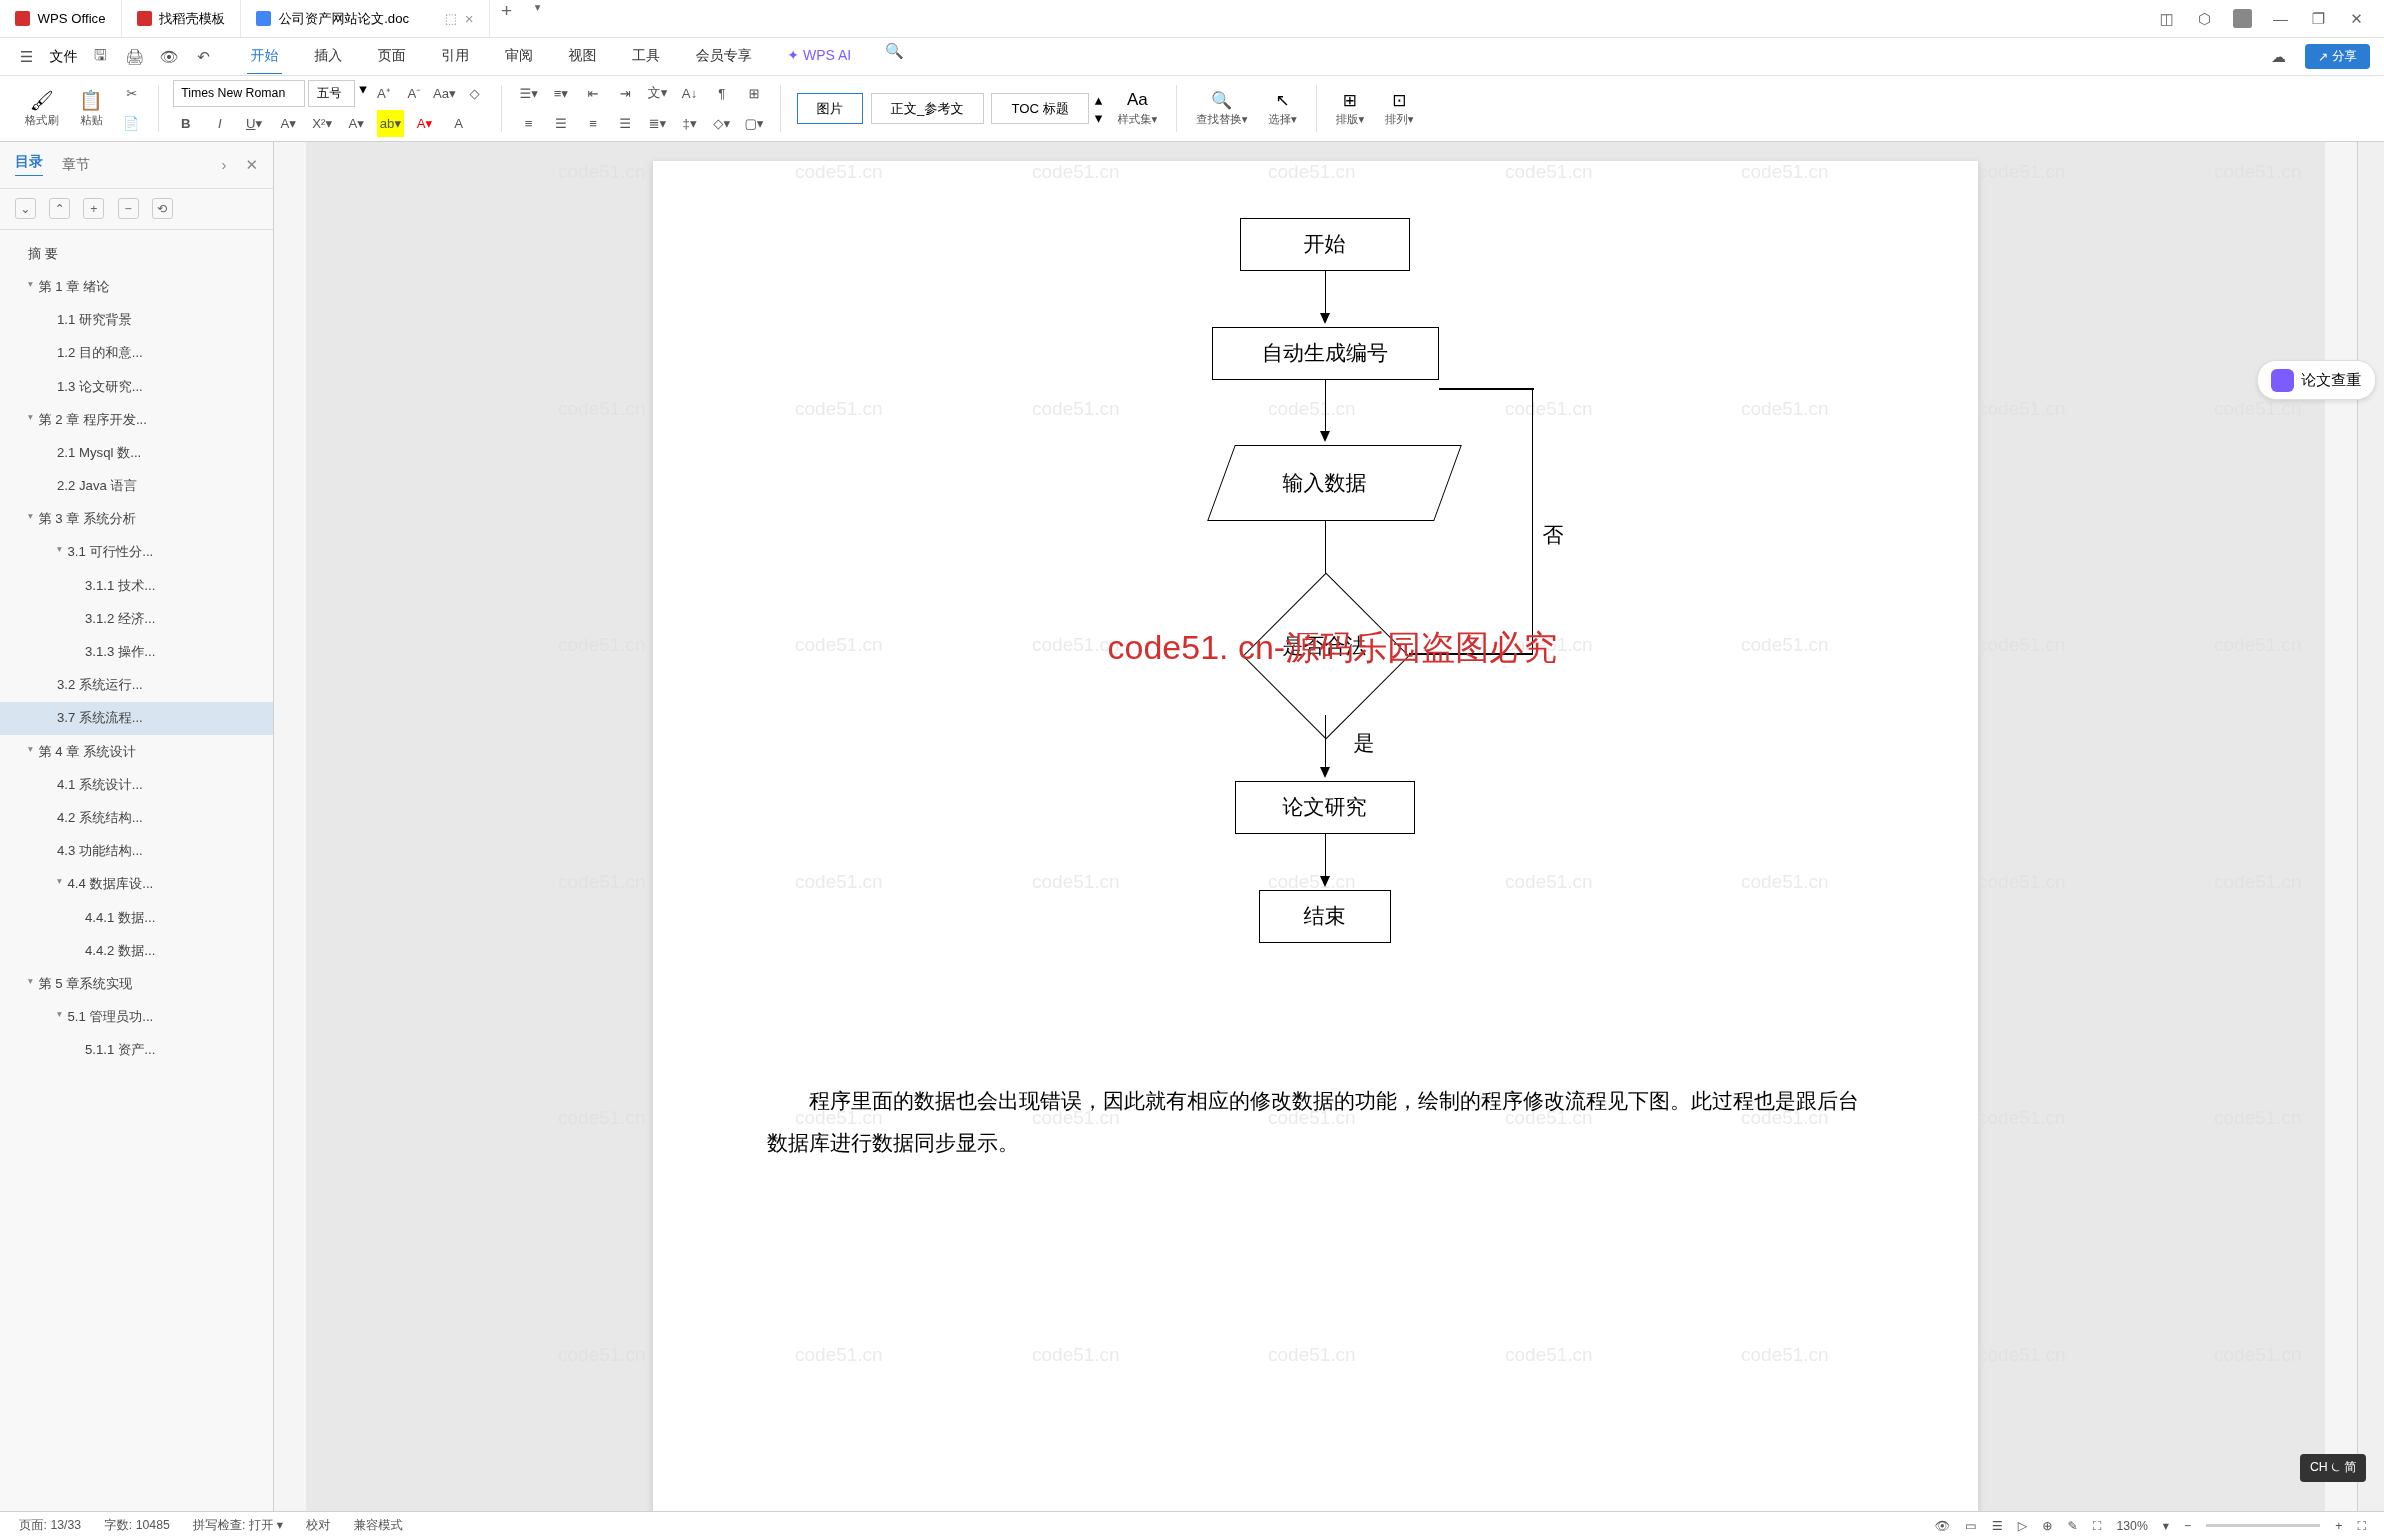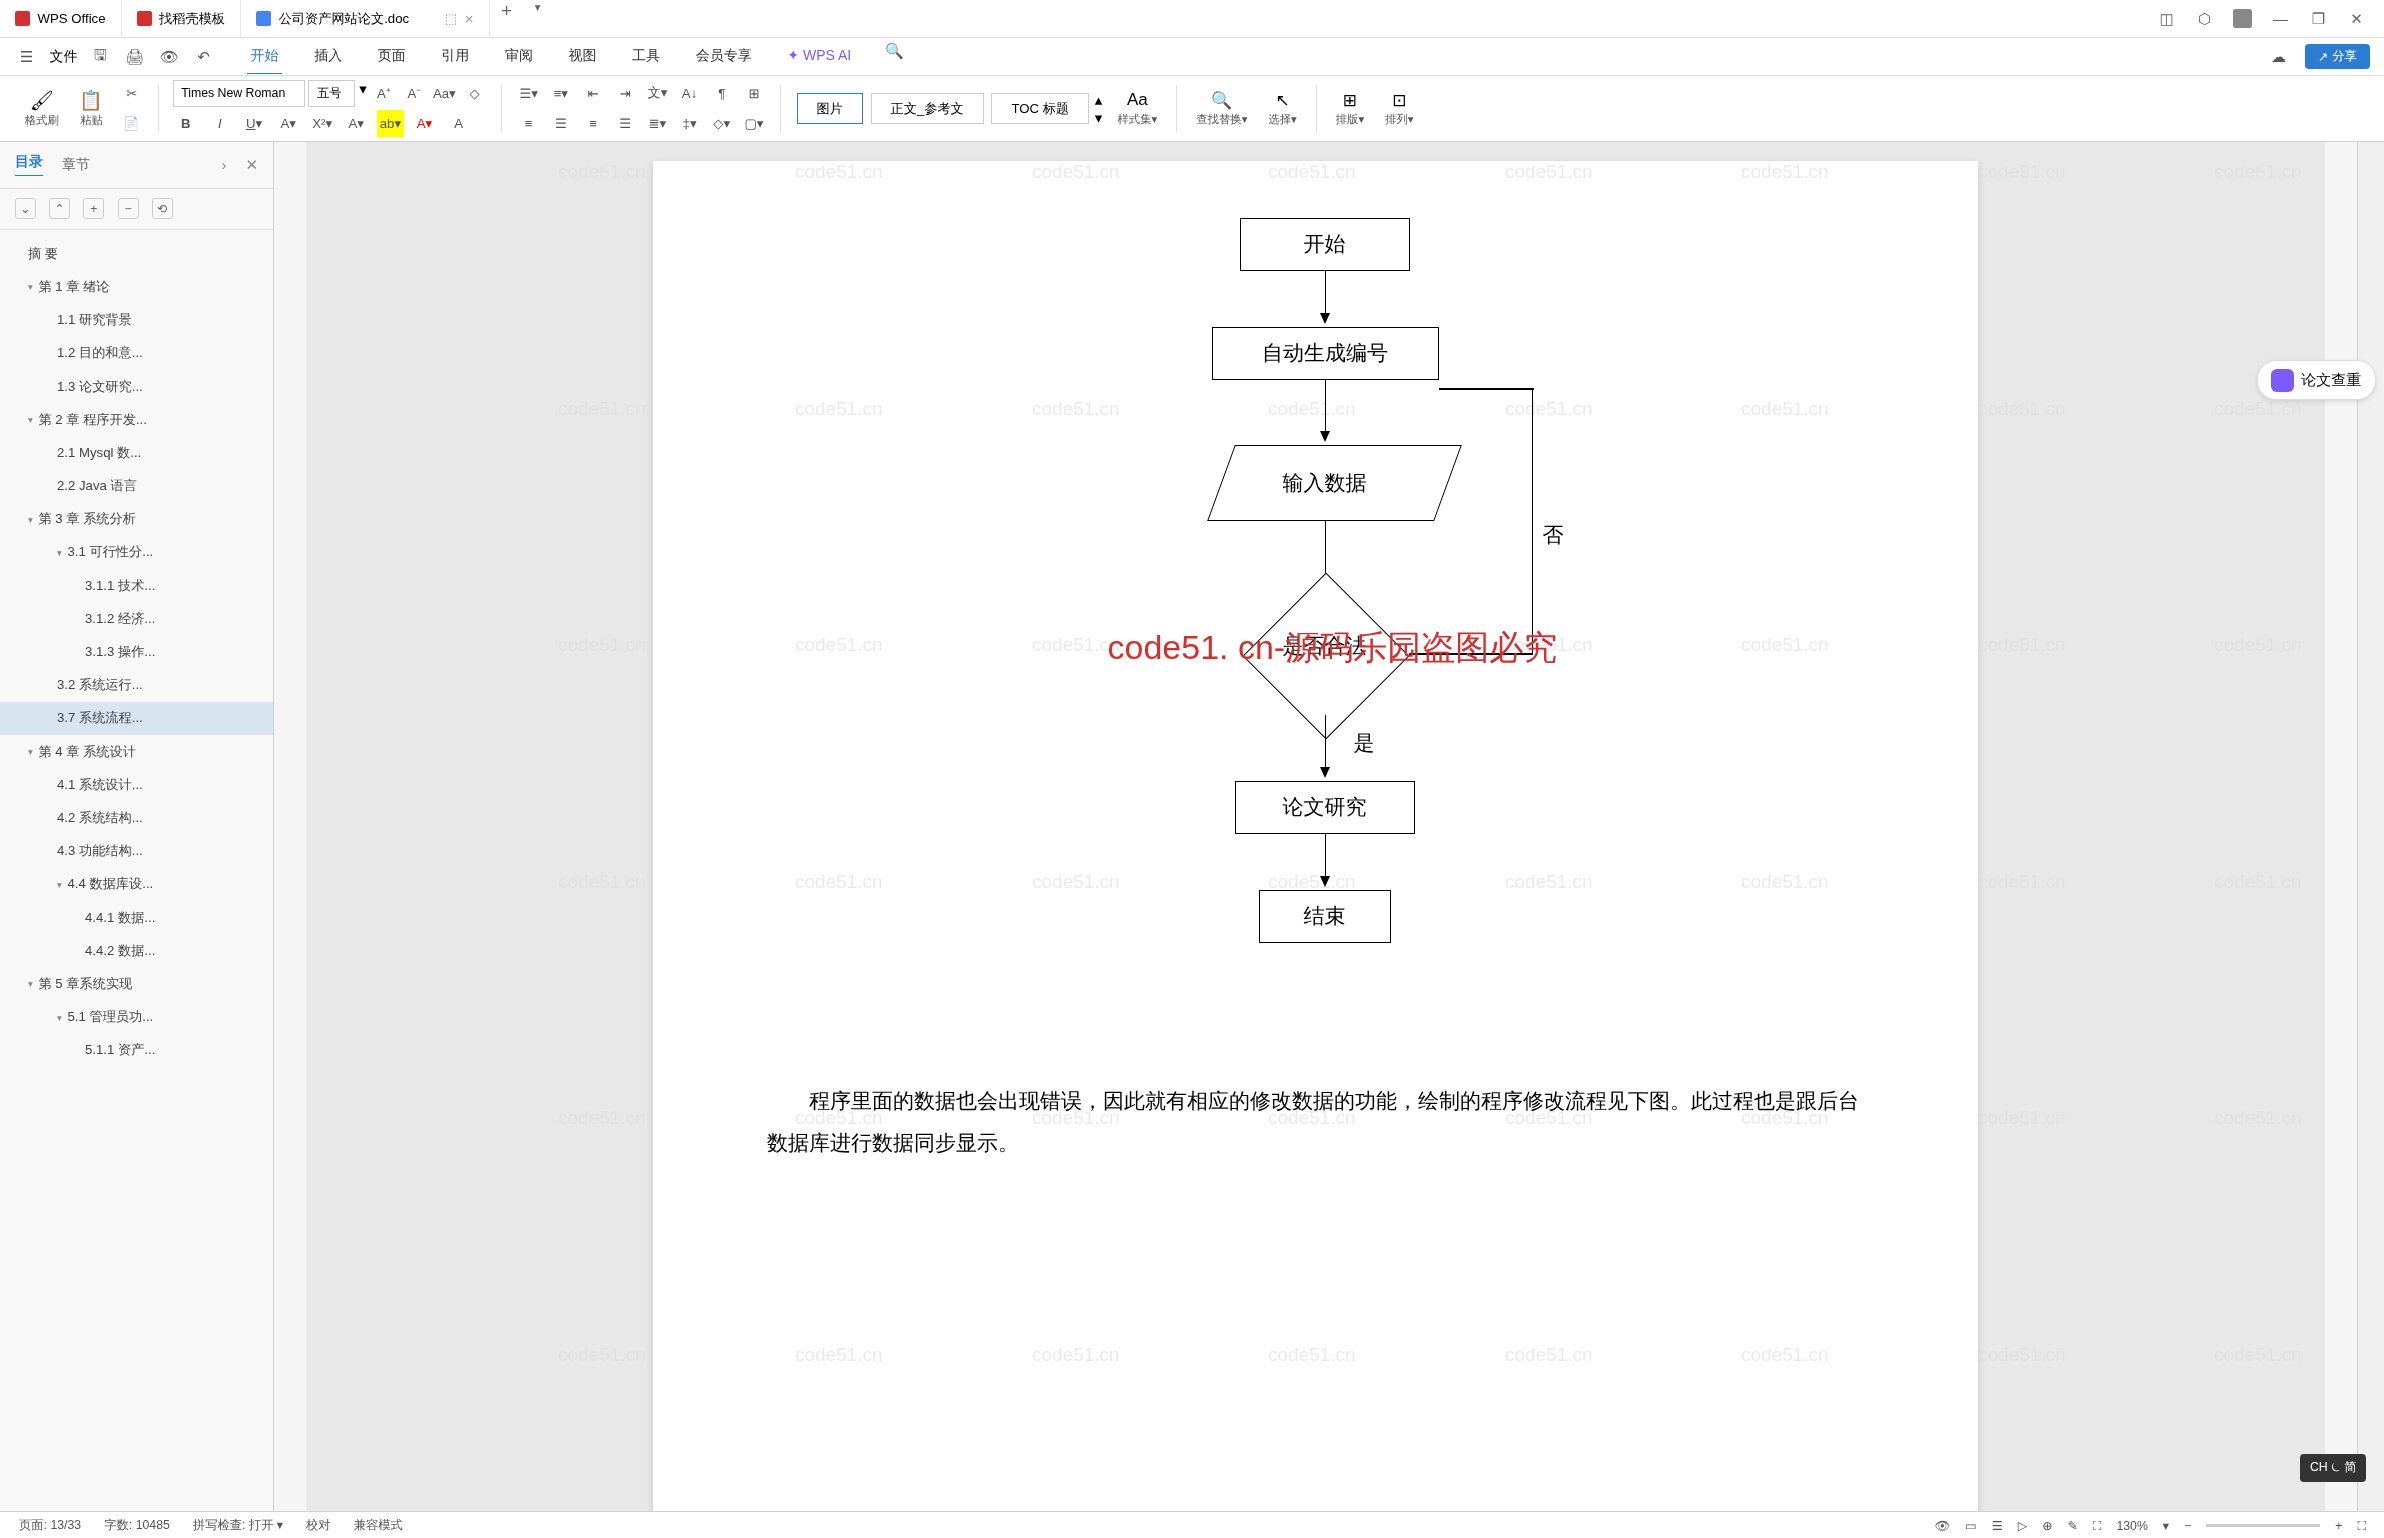--- a/index.html
+++ b/index.html
@@ -42,21 +42,21 @@
 
 
 .main-area { display: flex; height: calc(100% - 170px); gap: 32px; }
 .sidebar { width: 274px; background: #f8f8f8; border-right: 0.9px solid #d0d0d0; display: flex; flex-direction: column; }
 .sidebar-tabs { display: flex; align-items: center; padding: 11.4px 15px; gap: 19px; border-bottom: 0.9px solid #e0e0e0; }
 .sidebar-tab { font-size: 14px; color: #666; cursor: pointer; }
 .sidebar-tab.active { color: #2b7cd3; border-bottom: 1.9px solid #2b7cd3; padding-bottom: 3.8px; font-weight: 600; }
 .sidebar-tools { display: flex; gap: 13.2px; padding: 9.5px 15px; border-bottom: 0.9px solid #e0e0e0; }
 .sb-tool { width: 21px; height: 21px; display: flex; align-items: center; justify-content: center; color: #666; border: 0.9px solid #ccc; border-radius: 2.8px; font-size: 12.3px; }
 .outline { flex: 1; overflow-y: auto; padding: 7.6px 0; }
-.outline-item { padding: 7.6px 15px; font-size: 13.2px; color: #444; cursor: pointer; display: flex; align-items: center; gap: 5.7px; }
+.outline-item { padding: 7.6px 15px; font-size: 13.2px; color: #444; cursor: pointer; display: flex; align-items: flex-start; gap: 5.7px; }
 .outline-item.active { background: #d8e4f0; }
 .outline-item.l1 { padding-left: 28px; }
 .outline-item.l2 { padding-left: 57px; }
 .outline-item.l3 { padding-left: 85px; }
 .chevron { font-size: 9.5px; color: #888; }
 
 
 .doc-area { flex: 1; background: #e8e8e8; overflow: auto; position: relative; }
 .page { width: 1325px; min-height: 1703px; background: #fff; margin: 19px auto; box-shadow: 0 1.9px 7.6px rgba(0,0,0,0.15); padding: 57px 114px; position: relative; }
 .flowchart { position: relative; width: 568px; height: 852px; margin: 0 auto; }

